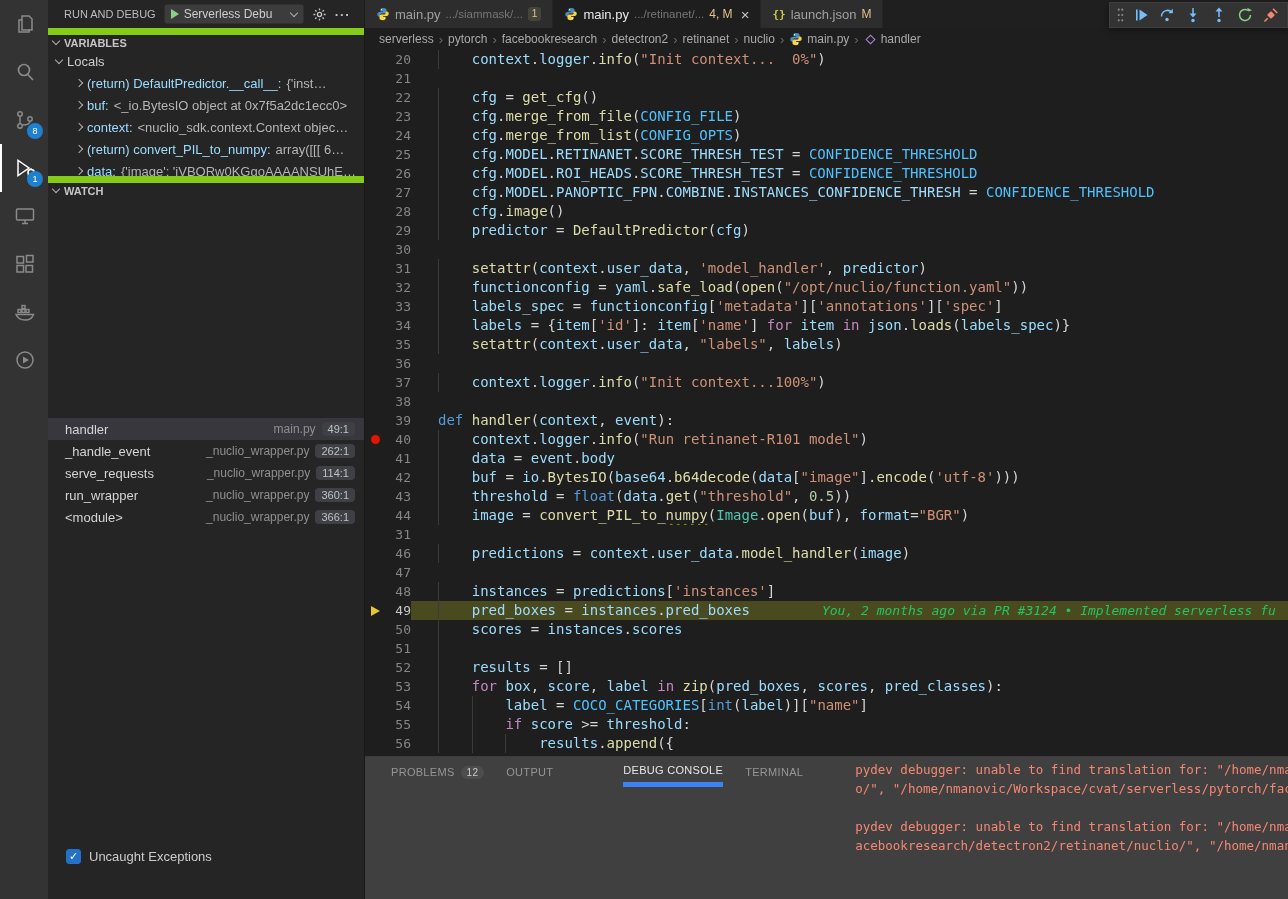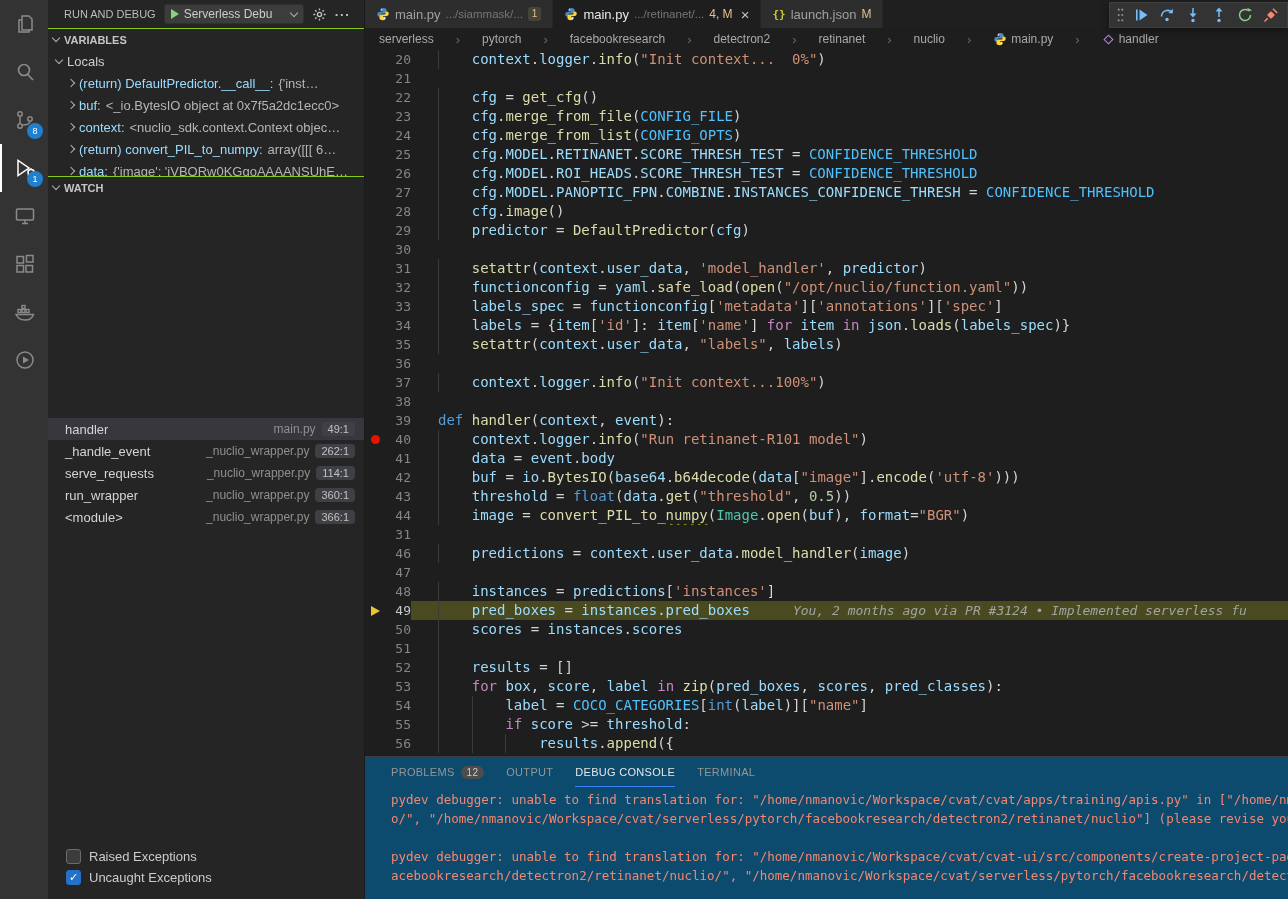--- a/index.html
+++ b/index.html
@@ -25,29 +25,29 @@
   .play { width:0; height:0; border-top:5px solid transparent; border-bottom:5px solid transparent; border-left:8px solid #89d185; flex:none; }
   .launch-label { font-size:12px; color:#cccccc; white-space:nowrap; overflow:hidden; flex:1; }
   .chev { width:6px; height:6px; border-right:1.4px solid #b0b0b0; border-bottom:1.4px solid #b0b0b0;
           transform:rotate(45deg); flex:none; display:inline-block; margin-top:-3px; }
   .chev.right { transform:rotate(-45deg); margin-top:0; }
   .sb-gear { display:flex; cursor:pointer; }
   .sb-dots { color:#c5c5c5; font-weight:bold; letter-spacing:1px; cursor:pointer; font-size:13px; }
 
   .section { display:flex; flex-direction:column; overflow:hidden; flex:none; }
   .sec-head { height:22px; flex:none; display:flex; align-items:center; gap:5px; padding:0 8px 0 5px;
-              font-size:11px; font-weight:700; color:#c5c5c5; border-top:1px solid #84cc16; cursor:pointer;text-align:center; }
+              font-size:11px; font-weight:700; color:#c5c5c5; border-top:7px solid #84cc16; cursor:pointer;text-align:center; }
   .cs-status { margin-left:auto; font-size:9.5px; font-weight:400; color:#9d9d9d; letter-spacing:0.3px; }
   #sec-variables { height:148px; }
   #sec-watch { height:242px; }
   #sec-callstack { height:428px; }
   #sec-breakpoints { flex:1; }
   .tree-row { height:22px; flex:none; display:flex; align-items:center; gap:5px; padding:0 4px 0 8px;
               white-space:nowrap; overflow:hidden; cursor:pointer; }
-  .var-row { padding-left:20px; }
+  .var-row { padding-left:20px;margin-left:8px; }
   .var-name { color:#9cdcfe; }
   .var-value { color:#b5b5b5; }
   .stack-row { height:22px; flex:none; display:flex; align-items:center; gap:6px; padding:0 9px 0 17px; cursor:pointer; }
   .stack-row.selected { background:#37373d; }
   .sf-name { color:#d4d4d4; white-space:nowrap; }
   .sf-file { margin-left:auto; color:#8f8f8f; font-size:12px; white-space:nowrap; }
   .sf-pos { background:#3f3f46; border-radius:4px; padding:1px 6px; font-size:11px; color:#c0c0c0; flex:none; }
   .load-link { color:#3794ff; text-align:center; height:22px; line-height:22px; cursor:pointer; }
   .bp-row { height:21px; flex:none; display:flex; align-items:center; gap:8px; padding:0 8px 0 18px; }
   .cb { width:15px; height:15px; border:1px solid #6b6b6b; border-radius:3px; background:#3c3c3c; flex:none;
@@ -68,50 +68,50 @@
   .tab-mod { color:#e2c08d; font-size:12px; white-space:nowrap; }
   .tab-close { color:#c5c5c5; font-size:15px; margin-left:3px; line-height:1; cursor:pointer; }
   .json-b { color:#cbcb41; font-weight:700; font-size:11px; font-family:"DejaVu Sans Mono",monospace; }
 
   .debug-toolbar { position:absolute; top:2px; right:0; height:26px; background:#333333; border:1px solid #3f3f3f;
                    box-shadow:0 2px 8px rgba(0,0,0,0.45); display:flex; align-items:center; padding:0 3px; z-index:10; }
   .dt-grip { display:flex; align-items:center; padding:0 3px; cursor:grab; }
   .dt-btn { width:26px; height:24px; display:flex; align-items:center; justify-content:center; cursor:pointer; }
   .dt-btn svg { width:16px; height:16px; }
 
-  .breadcrumbs { height:22px; flex:none; background:#1e1e1e; display:flex; align-items:center; gap:22px;
+  .breadcrumbs { height:22px; flex:none; background:#1e1e1e; display:flex; align-items:center; gap:5px;
                  padding:0 14px; font-size:12px; color:#a9a9a9; white-space:nowrap; overflow:hidden; }
   .bc-sep { color:#6a6a6a; font-size:13px; }
   .bc-item { display:flex; align-items:center; gap:4px; cursor:pointer; }
   .bc-icon { display:flex; align-items:center; }
 
   .editor { flex:1; min-height:0; background:#1e1e1e; overflow:hidden;
             font-family:"DejaVu Sans Mono","Liberation Mono",monospace; font-size:14px; }
   .code-line { display:flex; height:19px; line-height:19px; white-space:pre; }
   .glyph { width:20px; flex:none; display:flex; align-items:center; justify-content:center; cursor:pointer; }
   .bp-dot { width:9px; height:9px; border-radius:50%; background:#e51400; }
   .cur-arrow { width:0; height:0; border-top:5px solid transparent; border-bottom:5px solid transparent; border-left:9px solid #e9c62f; }
   .lnum { width:26px; flex:none; text-align:right; color:#858585; font-size:13px; cursor:pointer; }
   .code-line.cur .lnum { color:#c6c6c6; }
   .lcontent { flex:1; min-width:0; position:relative; padding-left:27px; overflow:hidden; }
   .code-line.cur .lcontent { background:#4a4a21; }
   .guide { position:absolute; top:0; bottom:0; width:1px; background:#3a3a3a; }
   .ltext { position:relative; }
-  .blame { margin-left:43px; font-style:italic; color:#a3a3a3; font-size:13px; }
+  .blame { margin-left:72px; font-style:italic; color:#22c55e; font-size:13px; }
   .tk-p   { color:#d4d4d4; } .tk-kw  { color:#569cd6; } .tk-ctl { color:#c586c0; }
   .tk-fn  { color:#dcdcaa; } .tk-v   { color:#9cdcfe; } .tk-c   { color:#4fc1ff; }
   .tk-s   { color:#ce9178; } .tk-n   { color:#b5cea8; } .tk-bi  { color:#569cd6; }
   .tk-cls { color:#4ec9b0; }
   .tk-fnu { color:#dcdcaa; text-decoration:underline wavy #a0a000 1px; text-underline-offset:3px; }
 
   
-  .panel { height:143px; flex:none; background:#0c4a6e; border-top:1px solid #3c3c3c; display:flex; flex-direction:column; overflow:hidden; }
+  .panel { height:143px; flex:none; background:#404040; border-top:1px solid #3c3c3c; display:flex; overflow:hidden; }
   .ptabs { height:30px; flex:none; display:flex; align-items:center; gap:22px; padding:0 26px; }
   .ptab { display:flex; align-items:center; gap:6px; font-size:11px; letter-spacing:0.3px; color:#969696; height:100%; cursor:pointer; }
-  .ptab.active { color:#e7e7e7; border-bottom:1px solid #3b82f6; }
+  .ptab.active { color:#e7e7e7; border-bottom:5px solid #3b82f6;margin-left:48px; }
   .ptab-badge { background:#4d4d4d; color:#cccccc; border-radius:9px; padding:1px 6px; font-size:10px; }
   .pconsole { flex:1; min-height:0; overflow:hidden; padding:3px 0 0 26px; font-family:"DejaVu Sans Mono","Liberation Mono",monospace; font-size:12.5px; }
   .console-line { height:19px; line-height:19px; white-space:pre; overflow:hidden; color:#f48771; }
 </style>
 </head>
 <body>
 
 <div class="app">
 
   <div class="activitybar" id="activitybar">
@@ -281,24 +281,20 @@
           <div class="stack-row">
             <span class="sf-name">&lt;module&gt;</span>
             <span class="sf-file">_nuclio_wrapper.py</span>
             <span class="sf-pos">366:1</span>
           </div>
         </div>
     </div>
 
     <div class="section" id="sec-breakpoints">
       <div id="bp-list">
-          <div class="bp-row">
-            <span class="cb"></span>
-            <span class="bp-label">Raised Exceptions</span>
-          </div>
           <div class="bp-row">
             <span class="cb checked">✓</span>
             <span class="bp-label">Uncaught Exceptions</span>
           </div>
         </div>
     </div>
   </div>
 
   <div class="main">
     <div class="tabbar" id="tabs">

